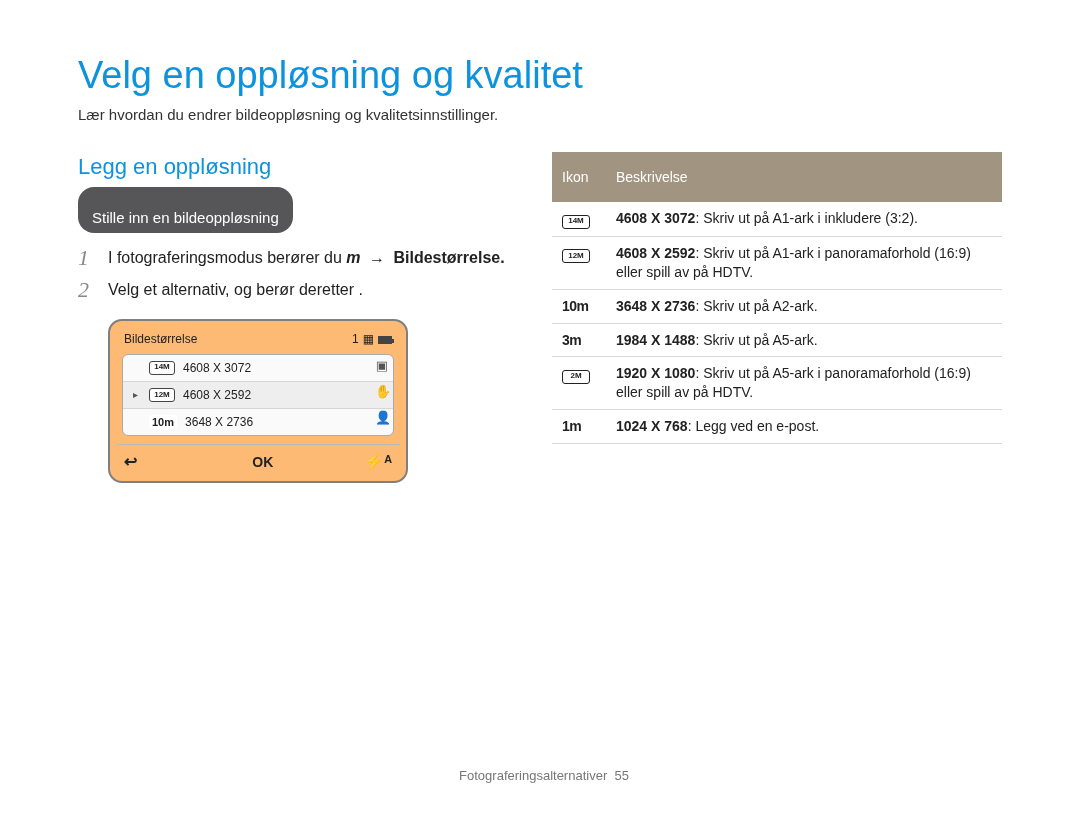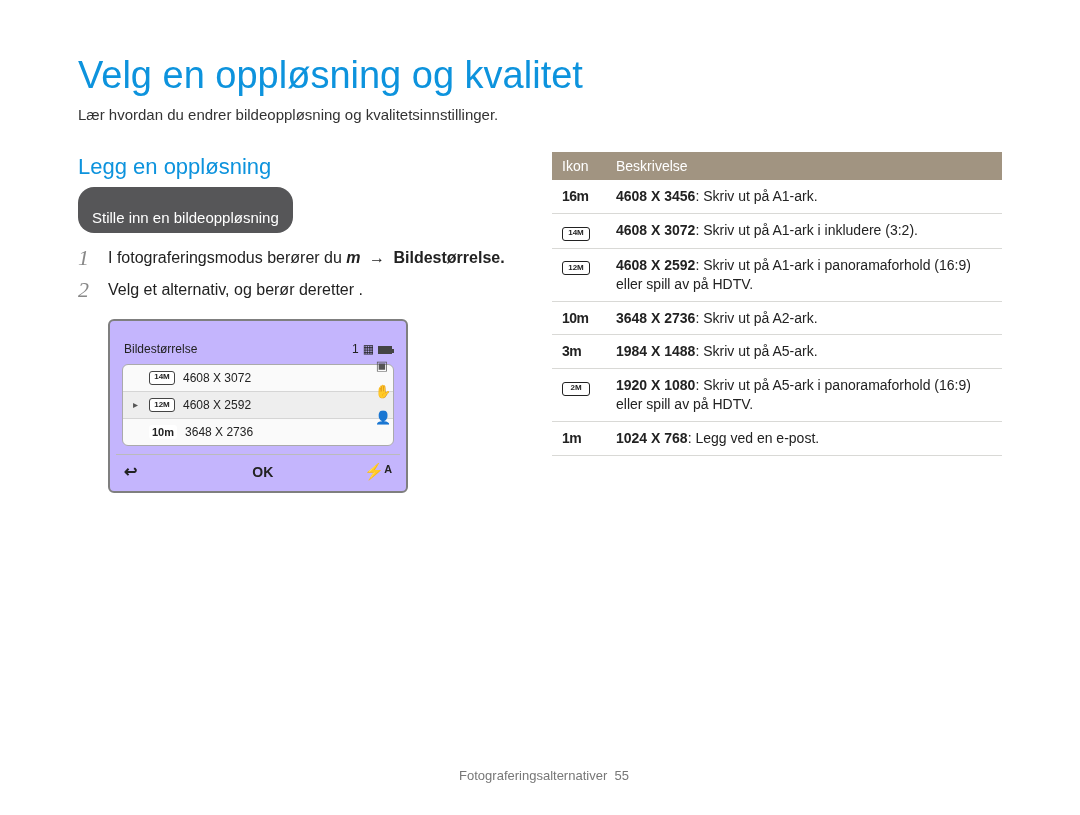--- a/index.html
+++ b/index.html
@@ -71,23 +71,23 @@
       line-height: 1;
       min-width: 18px;
     }
     .step-text { flex: 1; }
     .step-text .mvar { font-style: italic; font-weight: bold; }
     .arrow { padding: 0 4px; }
     
     .camera-screen {
       width: 300px;
       border: 2px solid #7f7f7f;
-      border-radius: 6px;
-      background: #c4b5fd;
-      padding: 16px 6px 6px 6px;
+      border-radius: 14px;
+      background: #fdba74;
+      padding: 6px 6px 6px 6px;
       margin-left: 30px;
     }
     .cs-header {
       display: flex;
       justify-content: space-between;
       align-items: center;
       font-size: 12px;
       padding: 4px 8px 6px 8px;
     }
     .cs-header-icons { display: flex; gap: 4px; align-items: center; font-size: 12px; }
@@ -150,21 +150,21 @@
     .ico-table {
       width:100%;
       border-collapse: collapse;
       font-size:14px;
     }
     .ico-table th {
       background:#a19481;
       color:#fff;
       font-weight:400;
       text-align:left;
-      padding:5px 10px;
+      padding:16px 10px;
       font-size:14px;
     }
     .ico-table td {
       border-bottom:1px solid #d9d9d6;
       padding:7px 10px;
       vertical-align: top;
     }
     .ico-table td:first-child {
       width:54px;
       text-align:left;
@@ -270,24 +270,20 @@
     <div class="col-right">
       <table class="ico-table">
         <thead>
           <tr>
             <th>Ikon</th>
             <th>Beskrivelse</th>
           </tr>
         </thead>
         <tbody id="icon-rows">
             <tr>
-              <td><span class="icon-m">16m</span></td>
-              <td class="desc"><b>4608 X 3456</b><span>: Skriv ut på A1-ark.</span></td>
-            </tr>
-            <tr>
               <td><span class="icon-box wide">14M</span></td>
               <td class="desc"><b>4608 X 3072</b><span>: Skriv ut på A1-ark i inkludere (3:2).</span></td>
             </tr>
             <tr>
               <td><span class="icon-box wide">12M</span></td>
               <td class="desc"><b>4608 X 2592</b><span>: Skriv ut på A1-ark i panoramaforhold (16:9) eller spill av på HDTV.</span></td>
             </tr>
             <tr>
               <td><span class="icon-m">10m</span></td>
               <td class="desc"><b>3648 X 2736</b><span>: Skriv ut på A2-ark.</span></td>

